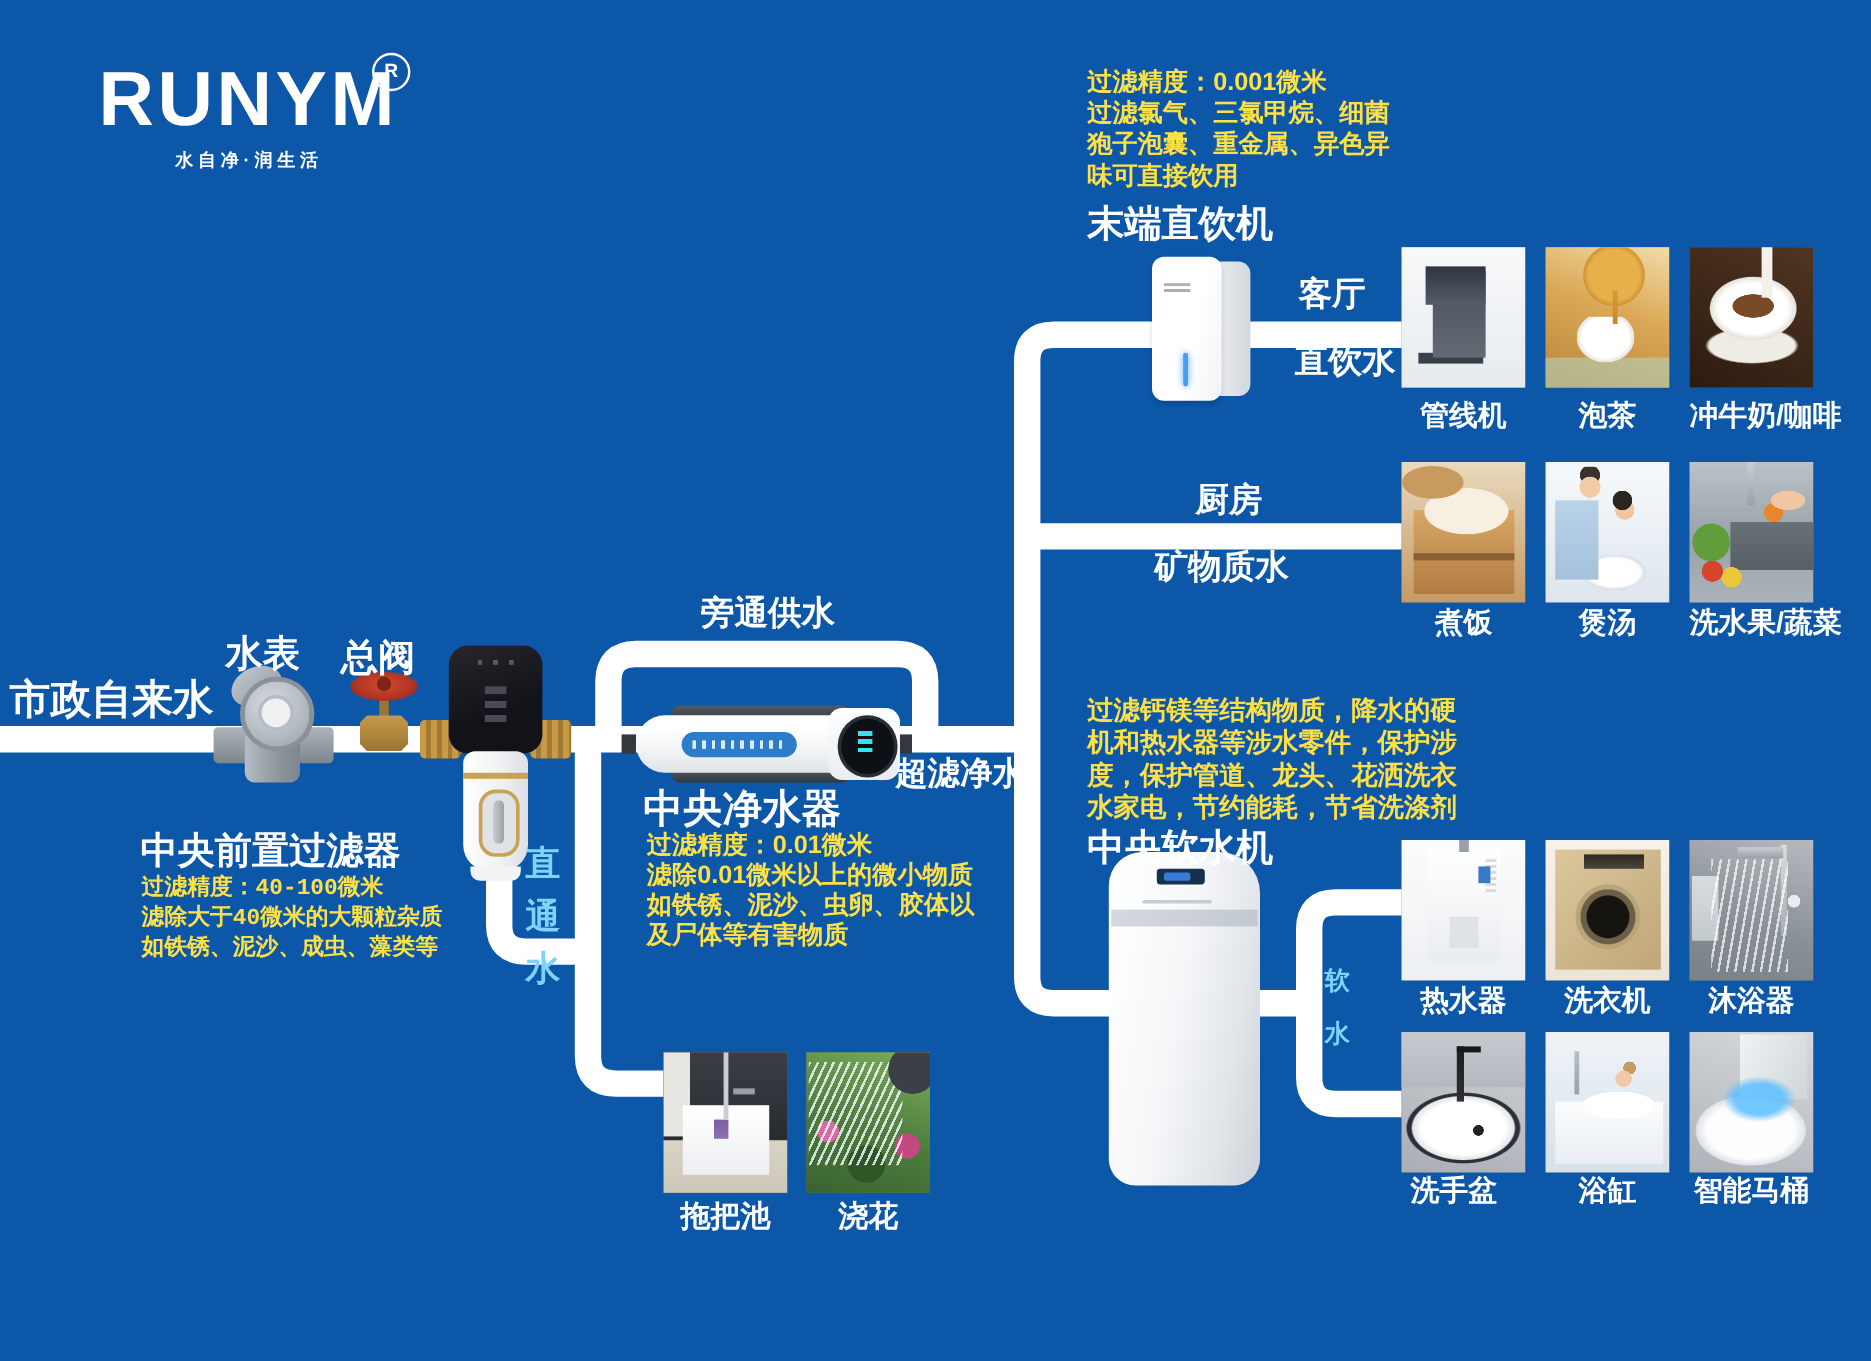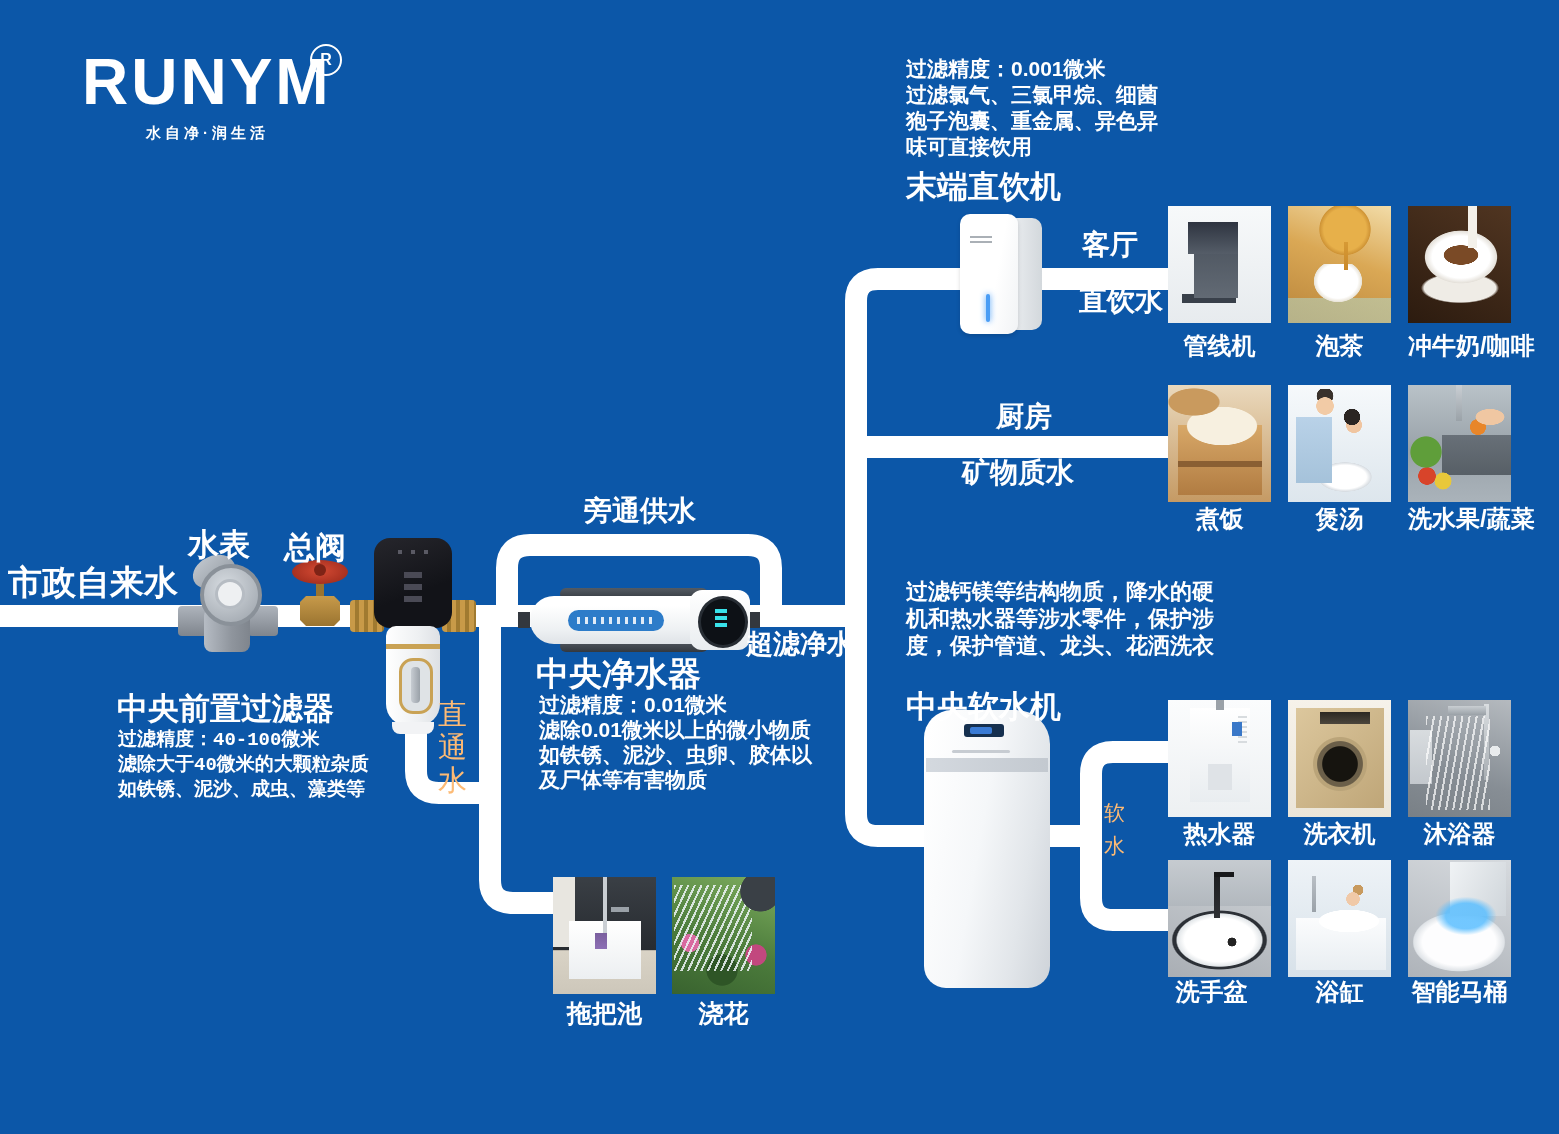--- a/index.html
+++ b/index.html
@@ -1,21 +1,21 @@
 <!DOCTYPE html>
 <html><head>
 <meta charset="utf-8">
 <style>
   html,body{margin:0;padding:0;background:#0c57a8;}
   #canvas{position:relative;width:1559px;height:1134px;background:#0c57a8;overflow:hidden;
           font-family:"Liberation Sans","DejaVu Sans",sans-serif;color:#fff;}
   #pipes{position:absolute;left:0;top:0;z-index:1;}
   .t{position:absolute;color:#fff;font-weight:bold;white-space:nowrap;z-index:6;}
-  .vert{position:absolute;color:#fdba74;font-weight:normal;word-break:break-all;line-height:33px;z-index:6;}
-  .desc{position:absolute;color:#ffffff;font-weight:bold;z-index:6;}
+  .vert{position:absolute;color:#7dd3fc;font-weight:bold;word-break:break-all;line-height:44px;z-index:6;}
+  .desc{position:absolute;color:#fde047;font-weight:bold;z-index:6;}
   .desc div{white-space:nowrap;}
   
   .logo{position:absolute;left:82px;top:50px;z-index:6;}
   .logo .word{font-size:64px;font-weight:bold;letter-spacing:3px;line-height:64px;}
   .logo .reg{position:absolute;left:228px;top:-6px;width:28px;height:28px;border:2.5px solid #fff;
              border-radius:50%;font-size:16px;font-weight:bold;text-align:center;line-height:28px;}
   .logo .tag{margin-top:10px;margin-left:64px;font-size:15px;font-weight:bold;letter-spacing:4px;}
   
   .dev{position:absolute;z-index:4;}
   .dev *{position:absolute;}
@@ -206,20 +206,21 @@
     <div>过滤氯气、三氯甲烷、细菌</div>
     <div>狍子泡囊、重金属、异色异</div>
     <div>味可直接饮用</div>
   </div>
   <div class="t" style="left:906px;top:166px;font-size:31px;">末端直饮机</div>
 
   <div class="desc" style="left:906px;top:578px;font-size:22px;line-height:27px;">
     <div>过滤钙镁等结构物质，降水的硬</div>
     <div>机和热水器等涉水零件，保护涉</div>
     <div>度，保护管道、龙头、花洒洗衣</div>
+    <div>水家电，节约能耗，节省洗涤剂</div>
   </div>
   <div class="t" style="left:906px;top:686px;font-size:31px;">中央软水机</div>
 
   <div class="t" style="left:584px;top:492px;font-size:28px;">旁通供水</div>
   <div class="t" style="left:746px;top:626px;font-size:27px;">超滤净水</div>
   <div class="t" style="left:1082px;top:226px;font-size:28px;">客厅</div>
   <div class="t" style="left:1079px;top:282px;font-size:28px;">直饮水</div>
   <div class="t" style="left:996px;top:398px;font-size:28px;">厨房</div>
   <div class="t" style="left:962px;top:454px;font-size:28px;">矿物质水</div>
   <div class="vert" style="left:438px;top:698px;width:32px;font-size:29px;">直通水</div>

